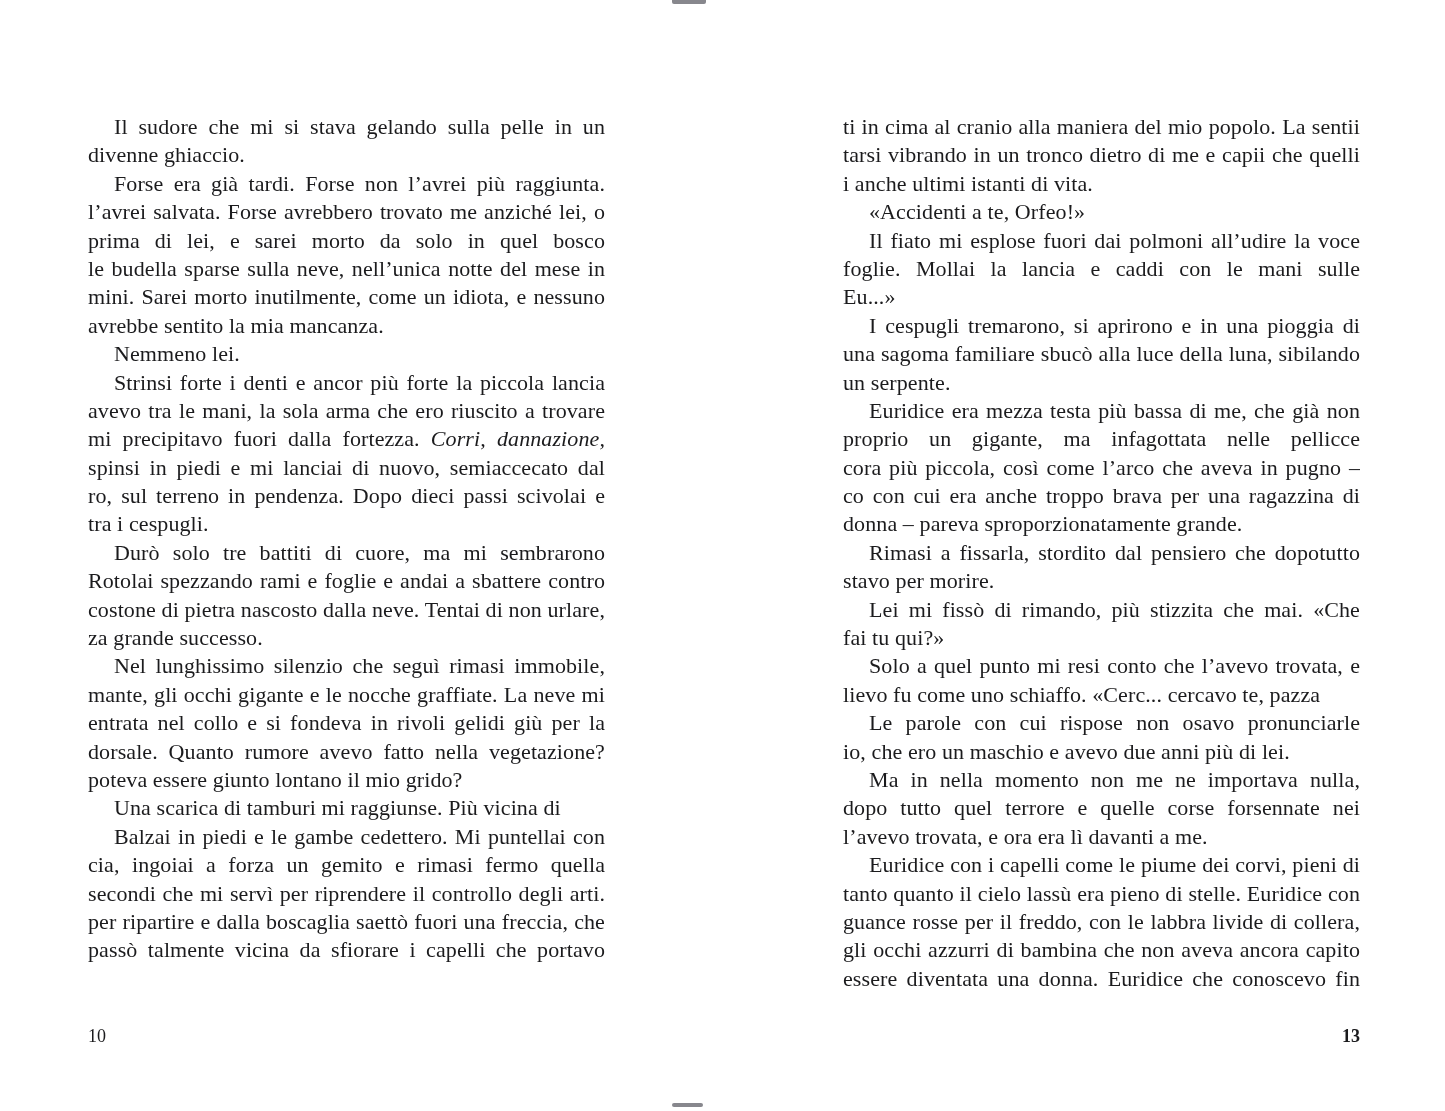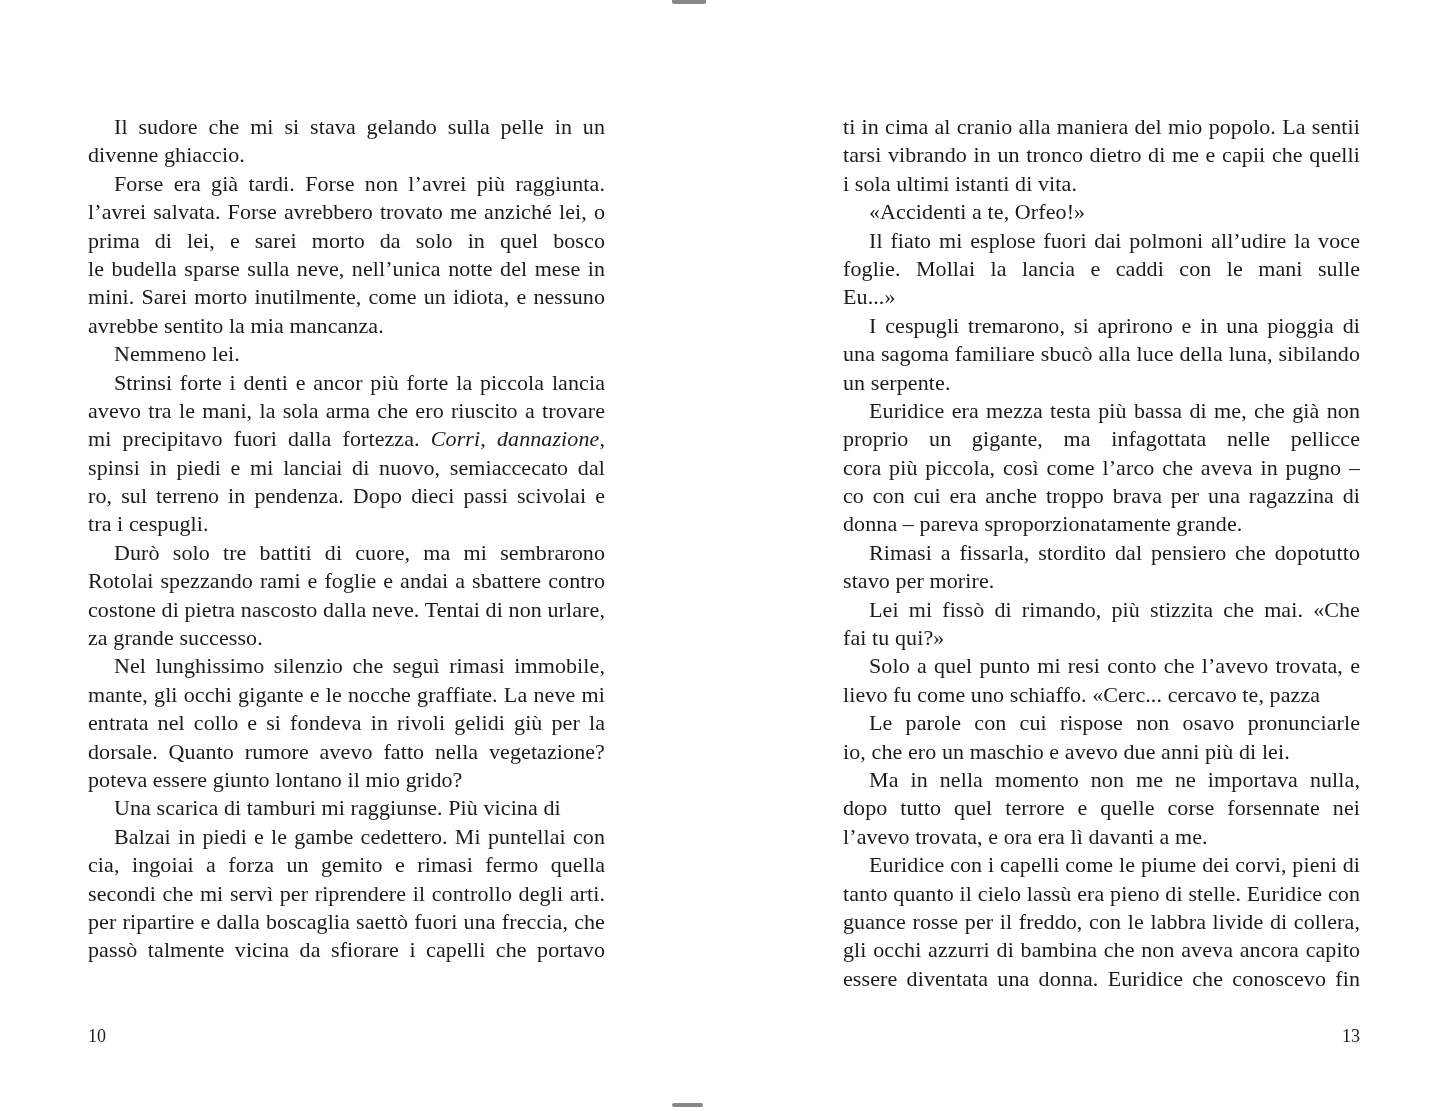--- a/index.html
+++ b/index.html
@@ -39,21 +39,21 @@
   .line.indent { text-indent: 26px; }
   .line em { }
   .folio {
     position: absolute;
     top: 1024px;
     width: 517px;
     font-size: 18px;
     line-height: 24px;
   }
   .folio.left  { left: 88px;  text-align: left; }
-  .folio.right { left: 843px; text-align: right; }
+  .folio.right { left: 843px; text-align: right; font-weight: bold; }
   .edge-handle {
     position: absolute;
     border-radius: 2px;
     background: #87878d;
   }
   .edge-handle.top    { left: 672px; top: 0;      width: 34px; height: 4px; border-top-left-radius: 0; border-top-right-radius: 0; }
   .edge-handle.bottom { left: 672px; top: 1103px; width: 31px; height: 4px; }
 </style>
 </head>
 <body>
@@ -112,21 +112,21 @@
         </div>
       </div>
     <div class="folio left">10</div>
   </section>
 
   <section>
     <div class="text-block right">
         <div>
           <div class="line just">ti in cima al cranio alla maniera del mio popolo. La sentii pian-</div>
           <div class="line just">tarsi vibrando in un tronco dietro di me e capii che quelli erano</div>
-          <div class="line">i sola ultimi istanti di vita.</div>
+          <div class="line">i anche ultimi istanti di vita.</div>
         </div>
         <div>
           <div class="line indent">«Accidenti a te, Orfeo!»</div>
         </div>
         <div>
           <div class="line indent just">Il fiato mi esplose fuori dai polmoni all’udire la voce tra le</div>
           <div class="line just">foglie. Mollai la lancia e caddi con le mani sulle ginocchia. «Eu...</div>
           <div class="line">Eu...»</div>
         </div>
         <div>

